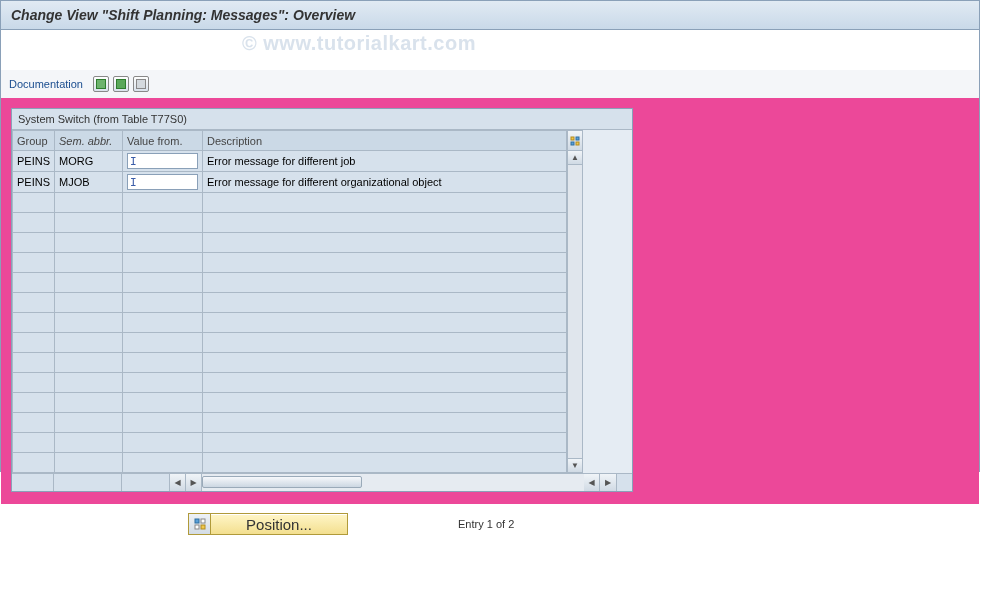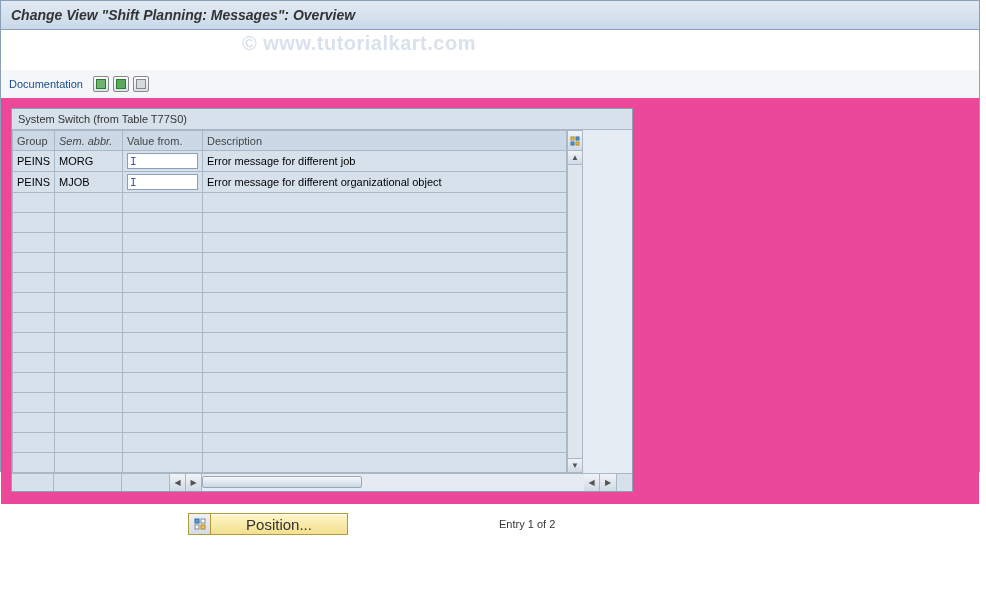--- a/index.html
+++ b/index.html
@@ -140,21 +140,21 @@
     height:22px; width:160px;
     color:#333; font-size:15px;
     box-shadow: 0 1px 0 #fff inset;
   }
   .pos-btn .icon {
     width:22px; height:100%; background:linear-gradient(#eef2f6,#d3dce6);
     border-right:1px solid #b09a3a; display:flex;align-items:center;justify-content:center;
   }
   .pos-btn .icon svg { width:12px; height:12px; }
   .pos-btn .lbl { flex:1; text-align:center; }
-  .entry-text { font-size:11px; color:#333;margin-left:41px; }
+  .entry-text { font-size:11px; color:#333; }
   .cfg svg { width:10px; height:10px; }
 </style>
 </head>
 <body>
 
 <div class="main-frame">
   <div class="title-bar">Change View "Shift Planning: Messages": Overview</div>
 
   <div class="toolbar">
     <a href="#" class="toolbar-link">Documentation</a>

